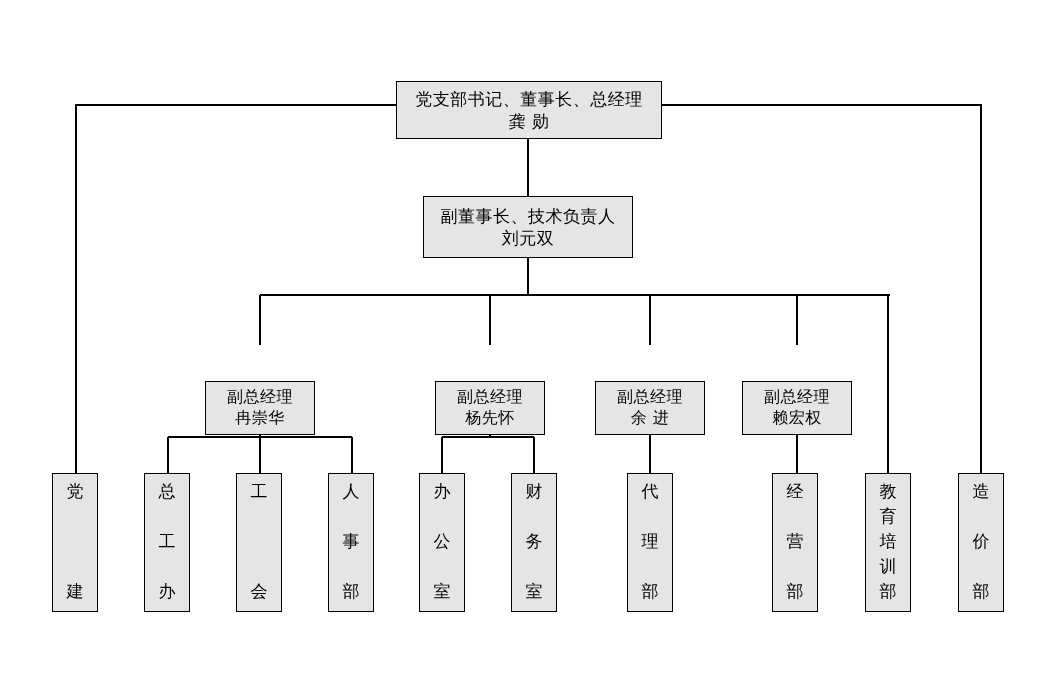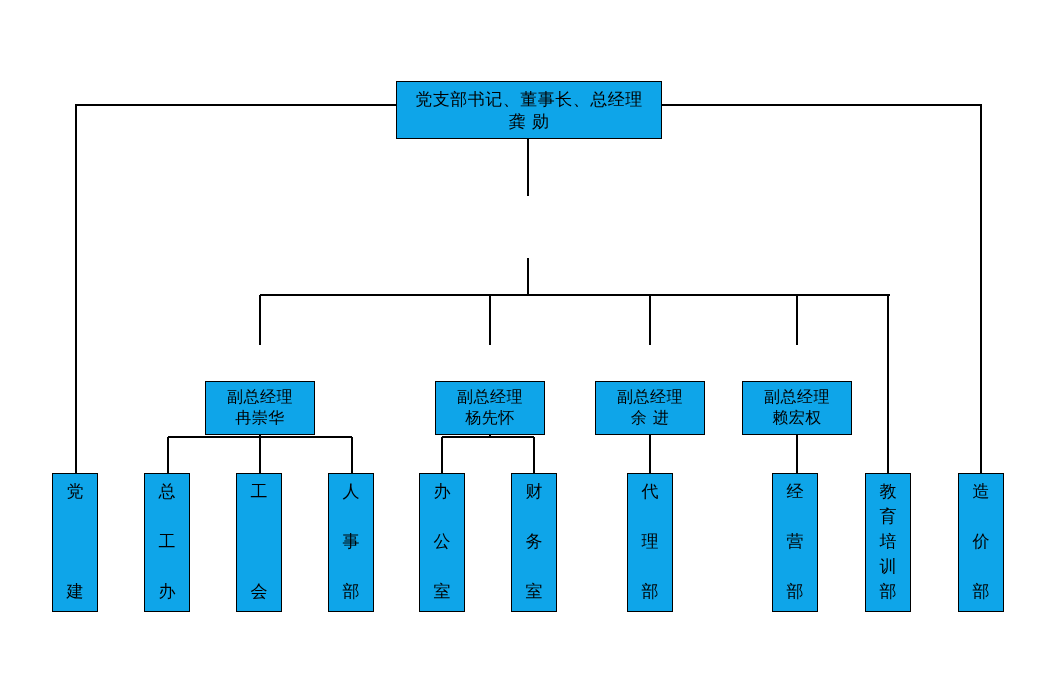--- a/index.html
+++ b/index.html
@@ -22,21 +22,21 @@
     position: absolute;
     left: 0;
     top: 0;
     width: 1062px;
     height: 688px;
     pointer-events: none;
   }
   .node {
     position: absolute;
     box-sizing: border-box;
-    background: #0ea5e9;
+    background: #e5e5e5;
     border: 1px solid #000000;
     color: #000000;
     display: flex;
     align-items: center;
     justify-content: center;
     text-align: center;
     line-height: 1.30;
     z-index: 2;
   }
   .node.exec {
@@ -116,20 +116,24 @@
       <path d="M 797 399 L 797 473"></path>
 
     </g>
   </svg>
 
   <div class="node exec" style="left:396px; top:81px; width:266px; height:58px;">
     <span class="node-text">党支部书记、董事长、总经理
 龚  勋</span>
   </div>
 
+  <div class="node exec" style="left:423px; top:196px; width:210px; height:62px;">
+    <span class="node-text">副董事长、技术负责人
+刘元双</span>
+  </div>
 
   <div class="node vp" style="left:205px; top:345px; width:110px; height:54px;">
     <span class="node-text">副总经理
 冉崇华</span>
   </div>
   <div class="node vp" style="left:435px; top:345px; width:110px; height:54px;">
     <span class="node-text">副总经理
 杨先怀</span>
   </div>
   <div class="node vp" style="left:595px; top:345px; width:110px; height:54px;">

